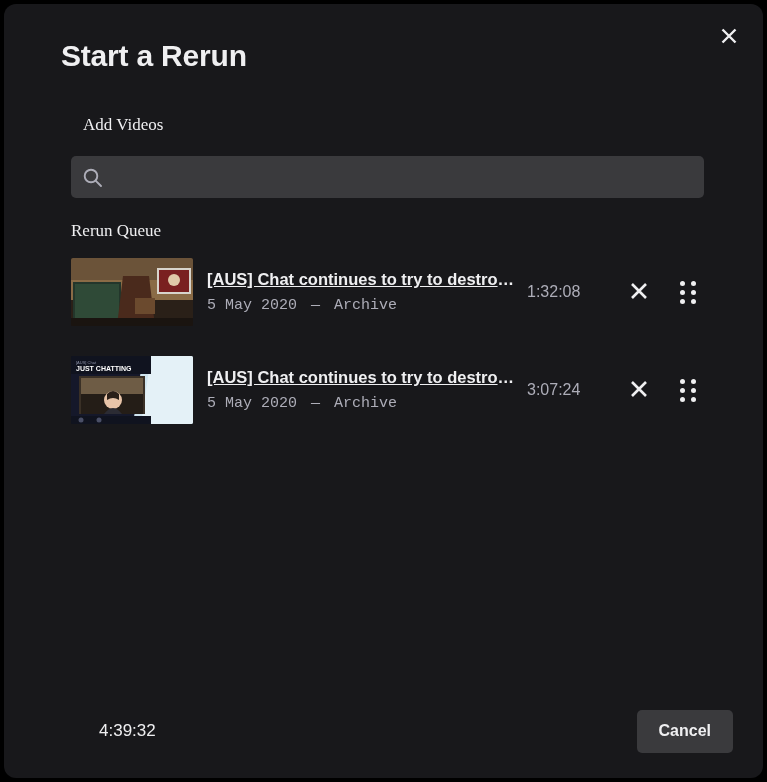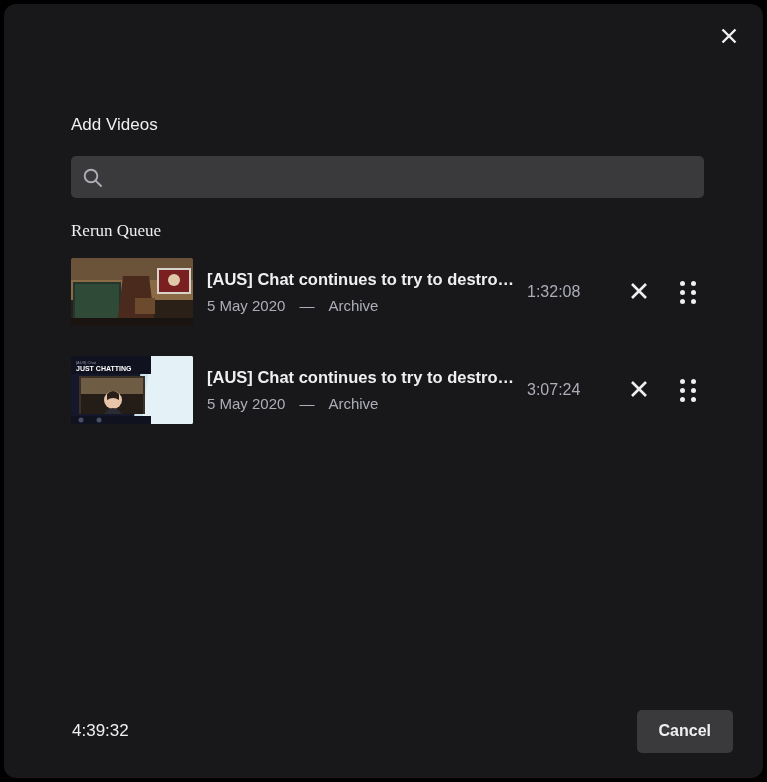--- a/index.html
+++ b/index.html
@@ -62,22 +62,23 @@
 
   .section-label {
     font-size: 17px;
     color: #efeff1;
     font-weight: 400;
     line-height: 1.2;
   }
 
   .add-videos-label {
     position: absolute;
-    left: 67px;
+    left: 79px;
     top: 111px;
+    font-family: Liberation Serif, serif;
   }
 
   .search-wrap {
     position: absolute;
     left: 67px;
     top: 152px;
     width: 633px;
     height: 42px;
     background: #3a3a3d;
     border-radius: 5px;
@@ -147,30 +148,32 @@
 
   .row-title {
     font-size: 16.5px;
     font-weight: 700;
     color: #efeff1;
     white-space: nowrap;
     overflow: hidden;
     text-overflow: ellipsis;
     max-width: 330px;
     line-height: 1.3;
+    text-decoration: underline;
   }
 
   .row-meta {
     margin-top: 7px;
     font-size: 15px;
     color: #adadb8;
     display: flex;
     align-items: flex-end;
     gap: 14px;
     line-height: 1.2;
+    font-family: Liberation Mono, monospace;
   }
   .row-meta .dash { color: #adadb8; }
 
   .row-duration {
     font-size: 16px;
     color: #adadb8;
     flex: 0 0 auto;
     width: 72px;
     text-align: left;
     white-space: nowrap;
@@ -215,21 +218,21 @@
   }
 
   .footer {
     position: absolute;
     left: 0;
     right: 0;
     bottom: 0;
     height: 94px;
     display: flex;
     align-items: center;
-    padding: 0 30px 0 68px;
+    padding: 0 30px 0 95px;
     box-sizing: border-box;
   }
 
   .total-time {
     font-size: 17px;
     color: #efeff1;
     flex: 0 0 auto;
   }
 
   .footer-actions {
@@ -268,20 +271,21 @@
   <div class="modal">
 
     <button class="close-btn">
       <span>
         <svg width="20" height="20" viewBox="0 0 20 20" aria-hidden="true">
           <path d="M3.5 3.5 L16.5 16.5 M16.5 3.5 L3.5 16.5" stroke="#efeff1" stroke-width="2.4" stroke-linecap="butt"></path>
         </svg>
       </span>
     </button>
 
+    <div class="modal-title">Start a Rerun</div>
 
     <div class="section-label add-videos-label">Add Videos</div>
 
     <div class="search-wrap">
       <span class="search-icon">
         <svg width="21" height="21" viewBox="0 0 21 21" aria-hidden="true">
           <circle cx="9" cy="9" r="6.3" fill="none" stroke="#adadb8" stroke-width="1.9"></circle>
           <path d="M13.6 13.6 L19 19" stroke="#adadb8" stroke-width="1.9" stroke-linecap="round"></path>
         </svg>
       </span>

